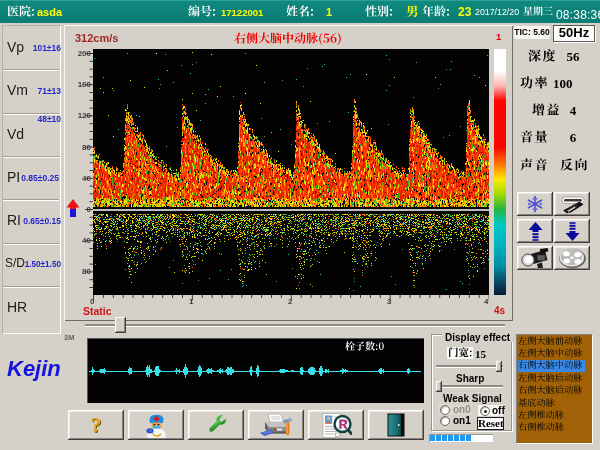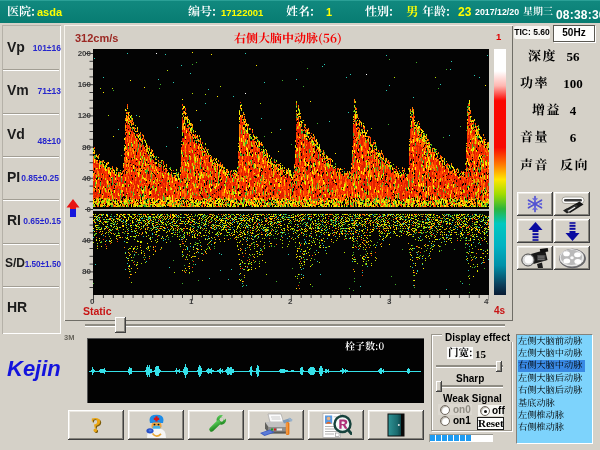--- a/index.html
+++ b/index.html
@@ -14,25 +14,25 @@
   .ser{font-family:"Liberation Serif",serif}
   
   .raised{box-shadow:inset 1px 1px 0 #f6f3ec,inset -1px -1px 0 #6f6d66}
   .btn{background:#d5d1c8;box-shadow:inset -1px -1px 0 #404040,inset 1px 1px 0 #fff,
        inset -2px -2px 0 #84827b,inset 2px 2px 0 #ebe8e1;cursor:pointer}
   .groove-h{border-top:1px solid #a29e94;border-bottom:1px solid #fff;height:0}
   
   #topbar{left:0;top:0;width:600px;height:23px;
           background:linear-gradient(#11897f,#087c72);box-shadow:inset 0 1px 0 #2aa096}
   #topbar .yv{color:#ffff00;font-weight:bold;font-size:11px;top:6px}
-  #topbar .wt{color:#fff;font-weight:bold}
+  #topbar .wt{color:#fff;font-weight:normal}
   
   #sidebar{left:2px;top:25px;width:59px;height:309px;
            box-shadow:inset 1px 1px 0 #b5b1a8,inset -1px -1px 0 #fff}
-  .meas-label{left:5px;font-size:14px;font-weight:bold;color:#1c1c1c;letter-spacing:0}
+  .meas-label{left:5px;font-size:14px;font-weight:normal;color:#1c1c1c;letter-spacing:0}
   .meas-value{left:18px;width:41px;text-align:right;font-size:8.5px;font-weight:bold;color:#2626cc}
   
   #spectrum-panel{left:64px;top:25px;width:449px;height:296px;background:#d5d1c8}
   #spectrum-black{left:29px;top:24px;width:396px;height:246px;background:#030303;overflow:hidden}
   .ytick-label{right:422px;width:30px;text-align:right;font-size:8px;color:#3c3c3c;font-weight:bold}
   .xtick-label{top:272px;font-size:8px;color:#3c3c3c;font-weight:bold}
   #colorbar{left:430px;top:24px;width:12px;height:246px;
     background:linear-gradient(180deg,#fff 0%,#fff 9%,#ffb6b0 15%,#fb0600 21%,#f80800 40%,
       #ff7a00 47%,#ffe600 53%,#a0dc00 59%,#2cb43c 65%,#00c8c0 71%,#00b2c2 80%,
       #0090a8 88%,#0c3c58 96%,#081a32 100%)}
@@ -43,21 +43,21 @@
   #mstrip{left:87px;top:338px;width:337px;height:65px;background:#020202;
           box-shadow:inset 1px 1px 0 #555;overflow:hidden}
   
   #display-effect{left:431px;top:334px;width:79px;height:95px;
      border:1px solid #9a968c;box-shadow:inset 1px 1px 0 #fff,1px 1px 0 #fff}
   .defx{font-weight:bold;color:#000}
   .radio{width:8px;height:8px;border-radius:50%;background:#fff;
          border:1px solid #70685f;box-shadow:inset 1px 1px 1px #b0aca2}
   .radio .dot{width:3px;height:3px;border-radius:50%;background:#111;margin:2.5px 0 0 2.5px}
   
-  #artery-list{left:516px;top:334px;width:75px;height:108px;background:#7dd3fc;
+  #artery-list{left:516px;top:334px;width:75px;height:108px;background:#a16207;
      border:1px solid;border-color:#84827b #fff #fff #84827b}
   .artery-row{left:1px;width:67px;height:12px}
   .artery-row.sel{background:#3989e4}
   
   #tic-box{left:514px;top:26px;width:36px;height:13px;background:#f7f6f3;border-radius:2px;white-space:nowrap;overflow:visible}
   #freq-btn{left:553px;top:25px;width:40px;height:15px;background:#fdfdfc;
             border:1px solid #5a5852;box-shadow:1px 1px 0 #fff,inset 1px 1px 0 #fff}
   .ctl-btn{width:36px;height:24px}
   
   .tb-btn{top:410px;width:56px;height:30px}
@@ -125,21 +125,21 @@
 </div>
 
 <div id="sidebar" class="abs">
   <span class="abs meas-label" style="top:14px">Vp</span>
   <span class="abs meas-value" style="top:18px">101±16</span>
   <div class="abs groove-h" style="left:1px;width:56px;top:44px"></div>
   <span class="abs meas-label" style="top:57px">Vm</span>
   <span class="abs meas-value" style="top:61px">71±13</span>
   <div class="abs groove-h" style="left:1px;width:56px;top:88px"></div>
   <span class="abs meas-label" style="top:101px">Vd</span>
-  <span class="abs meas-value" style="top:111px">48±10</span>
+  <span class="abs meas-value" style="top:89px">48±10</span>
   <div class="abs groove-h" style="left:1px;width:56px;top:131px"></div>
   <span class="abs meas-label" style="top:144px">PI</span>
   <span class="abs meas-value" style="top:148px;left:16px;width:41px">0.85±0.25</span>
   <div class="abs groove-h" style="left:1px;width:56px;top:174px"></div>
   <span class="abs meas-label" style="top:187px">RI</span>
   <span class="abs meas-value" style="top:191px;left:16px;width:43px">0.65±0.15</span>
   <div class="abs groove-h" style="left:1px;width:56px;top:218px"></div>
   <span class="abs meas-label" style="top:231px;left:3px;font-size:12px">S/D</span>
   <span class="abs meas-value" style="top:235px;left:22px;width:37px;font-size:8.2px">1.50±1.50</span>
   <div class="abs groove-h" style="left:1px;width:56px;top:261px"></div>
@@ -313,37 +313,37 @@
           <path fill="#000000" d="M3.7 0.4C3.6 1 3.4 1.7 3.2 2.4H0.4L0.4 2.7H3.1C2.5 4.2 1.6 5.7 0.3 6.7L0.4 6.8C1.3 6.2 2 5.6 2.6 4.8V8.8H2.7C3 8.8 3.2 8.7 3.2 8.6V8H7V8.7H7.1C7.5 8.7 7.7 8.6 7.7 8.5V5.1C7.9 5.1 8 5 8 4.9L7.3 4.4L7 4.8H3.3L2.8 4.5C3.2 4 3.5 3.3 3.7 2.7H8.6C8.7 2.7 8.8 2.7 8.9 2.6C8.5 2.3 8 1.8 8 1.8L7.5 2.4H3.9C4.1 1.9 4.2 1.3 4.4 0.8C4.6 0.8 4.7 0.7 4.7 0.6ZM3.2 7.7V5H7V7.7Z M14.1 2.4 13.3 2.2C13.3 5.8 13.3 7.5 11.5 8.6L11.7 8.8C13.8 7.7 13.7 5.9 13.8 2.6C14 2.6 14.1 2.5 14.1 2.4ZM13.8 6.4 13.7 6.5C14.1 6.9 14.6 7.5 14.8 8.1C15.4 8.5 15.8 7.2 13.8 6.4ZM12.1 0.8V6.2H12.1C12.4 6.2 12.6 6.1 12.6 6.1V1.4H14.5V6H14.6C14.8 6 15 5.9 15 5.9V1.4C15.2 1.4 15.3 1.3 15.4 1.3L14.7 0.7L14.5 1.1H12.7ZM17.9 0.7 17 0.6V7.9C17 8.1 17 8.1 16.8 8.1C16.7 8.1 15.8 8.1 15.8 8.1V8.2C16.2 8.2 16.4 8.3 16.5 8.4C16.6 8.5 16.7 8.6 16.7 8.8C17.5 8.7 17.6 8.4 17.6 8V0.9C17.8 0.9 17.9 0.8 17.9 0.7ZM16.6 1.7 15.7 1.6V6.7H15.8C16 6.7 16.3 6.6 16.3 6.5V1.9C16.5 1.9 16.6 1.8 16.6 1.7ZM11.4 2.9 11 2.8C11.3 2.2 11.5 1.5 11.7 0.8C11.9 0.8 12 0.8 12 0.7L11.1 0.4C10.8 2.1 10.1 3.9 9.4 5L9.6 5.1C9.9 4.7 10.2 4.3 10.5 3.8V8.8H10.6C10.8 8.8 11.1 8.6 11.1 8.6V3.1C11.2 3.1 11.3 3 11.4 2.9Z M24.2 0.3 24.1 0.4C24.4 0.8 24.7 1.4 24.7 1.9C25.3 2.4 25.9 1.1 24.2 0.3ZM26.4 1.6 26 2.2H23.2L23.1 2.1C23.3 1.7 23.5 1.3 23.6 0.9C23.9 0.9 24 0.9 24 0.8L23 0.4C22.8 1.5 22.3 3 21.6 4L21.7 4.1C22 3.9 22.3 3.5 22.5 3.2V8.7H22.6C22.9 8.7 23.1 8.5 23.1 8.5V8.1H27.1C27.2 8.1 27.3 8.1 27.3 8C27 7.7 26.6 7.3 26.6 7.3L26.2 7.9H25.1V6.2H26.7C26.9 6.2 26.9 6.1 27 6C26.7 5.8 26.2 5.4 26.2 5.4L25.9 5.9H25.1V4.3H26.7C26.9 4.3 26.9 4.3 27 4.2C26.7 3.9 26.2 3.5 26.2 3.5L25.9 4H25.1V2.4H26.9C27 2.4 27.1 2.4 27.1 2.3C26.9 2 26.4 1.6 26.4 1.6ZM23.1 7.9V6.2H24.5V7.9ZM23.1 5.9V4.3H24.5V5.9ZM23.1 4V2.4H24.5V4ZM21.5 2 21.1 2.5H20.7V0.7C21 0.7 21 0.6 21.1 0.4L20.2 0.3V2.5H18.8L18.9 2.8H20C19.8 4.2 19.3 5.6 18.7 6.6L18.8 6.7C19.4 6.1 19.8 5.3 20.2 4.4V8.8H20.3C20.5 8.8 20.7 8.7 20.7 8.6V3.9C21 4.3 21.4 4.8 21.5 5.2C22 5.6 22.5 4.5 20.7 3.7V2.8H22C22.1 2.8 22.2 2.8 22.2 2.7C22 2.4 21.5 2 21.5 2Z M31.5 3 31.1 3.5H27.9L28 3.8H32.1C32.2 3.8 32.3 3.7 32.3 3.6C32 3.4 31.5 3 31.5 3ZM31.1 0.9 30.6 1.5H28.4L28.4 1.8H31.6C31.7 1.8 31.8 1.7 31.9 1.6C31.5 1.3 31.1 0.9 31.1 0.9ZM30.7 4.9 30.5 5C30.8 5.4 31 6 31.2 6.5C30.2 6.7 29.2 6.8 28.6 6.9C29.2 6.2 29.8 5.1 30.2 4.3C30.4 4.3 30.5 4.2 30.5 4.1L29.6 3.8C29.4 4.6 28.8 6.1 28.3 6.7C28.2 6.8 28 6.8 28 6.8L28.4 7.7C28.5 7.7 28.6 7.6 28.6 7.5C29.6 7.3 30.6 7 31.2 6.8C31.3 7 31.3 7.2 31.3 7.4C31.9 8 32.5 6.4 30.7 4.9ZM34.3 0.5 33.3 0.4C33.3 1.1 33.4 1.9 33.3 2.5H31.7L31.8 2.8H33.3C33.3 5.2 32.9 7.2 30.8 8.7L30.9 8.9C33.4 7.4 33.8 5.3 33.9 2.8H35.5C35.4 5.8 35.3 7.6 35 7.9C34.9 8 34.8 8 34.6 8C34.5 8 33.9 8 33.6 7.9L33.6 8.1C33.9 8.2 34.2 8.2 34.3 8.3C34.4 8.4 34.5 8.6 34.5 8.8C34.8 8.8 35.2 8.7 35.4 8.4C35.8 7.9 36 6.2 36.1 2.9C36.3 2.9 36.4 2.8 36.5 2.7L35.7 2.2L35.4 2.5H33.9L34 0.8C34.2 0.7 34.3 0.6 34.3 0.5Z M41.6 0.5 41.5 0.7C42.2 0.9 43 1.5 43.4 1.9C44 2.1 44.1 0.8 41.6 0.5ZM38.3 1.2H39.4V3H38.3ZM40.2 3.9 40.2 4.2H41.5C41.3 5.4 40.9 6.6 40 7.5V1.3C40.2 1.3 40.3 1.2 40.4 1.1L39.7 0.6L39.4 0.9H38.4L37.8 0.6V3.7C37.8 5.4 37.7 7.3 37.1 8.7L37.3 8.8C38 7.8 38.2 6.6 38.3 5.4H39.4V7.8C39.4 8 39.4 8 39.3 8C39.1 8 38.3 8 38.3 8V8.1C38.7 8.2 38.9 8.2 39 8.3C39.1 8.4 39.1 8.6 39.2 8.8C39.9 8.7 40 8.4 40 7.9V7.7L40 7.7C41.3 6.8 41.9 5.5 42.2 4.3C42.4 4.2 42.5 4.2 42.5 4.1L41.9 3.6L41.5 3.9ZM38.3 3.2H39.4V5.1H38.3C38.3 4.6 38.3 4.1 38.3 3.7ZM40.6 2.4 40.7 2.7H42.6V7.9C42.6 8.1 42.6 8.1 42.4 8.1C42.2 8.1 41.3 8 41.3 8V8.2C41.7 8.2 41.9 8.3 42.1 8.4C42.2 8.5 42.2 8.6 42.3 8.8C43.1 8.7 43.2 8.4 43.2 8V3.3C43.5 5.6 44.2 6.7 45.3 7.7C45.4 7.4 45.6 7.2 45.8 7.1L45.8 7C45 6.5 44.3 5.9 43.8 4.7C44.4 4.2 45 3.6 45.4 3.2C45.5 3.3 45.7 3.2 45.7 3.1L45 2.6C44.7 3 44.2 3.9 43.7 4.5C43.5 4.1 43.4 3.5 43.2 2.8C43.4 2.8 43.6 2.7 43.6 2.6L42.8 2L42.5 2.4Z"></path>
         </svg>
         <i class="ht">右侧椎动脉</i>
       </div>
 </div>
 
 <div id="tic-box" class="abs">
       <span class="b" style="font-size:8.5px;display:block;text-align:center;line-height:13px;white-space:nowrap">TIC: 5.60</span>
     </div>
 <div id="freq-btn" class="abs">
-      <span class="b" style="font-size:10px;display:block;text-align:center;line-height:13px">50Hz</span>
+      <span class="b" style="font-size:13px;display:block;text-align:center;line-height:13px">50Hz</span>
     </div>
 
 <span class="cjkbox" style="left:528px;top:49px">
       <svg class="cjk" width="30" height="16" viewBox="0 0 30 16">
         <path fill="#000000" d="M8.1 3.4 6.5 2.2C5.8 3.6 4.8 5 4 5.9L4.1 6C5.4 5.4 6.6 4.6 7.6 3.5C7.9 3.6 8 3.5 8.1 3.4ZM1.2 8.7C1 8.7 0.6 8.7 0.6 8.7V8.9C0.9 9 1.1 9 1.2 9.1C1.5 9.3 1.6 10.6 1.4 11.9C1.4 12.4 1.8 12.6 2 12.6C2.7 12.6 3.1 12.2 3.1 11.5C3.2 10.4 2.6 9.9 2.6 9.2C2.6 8.9 2.7 8.4 2.8 8C2.9 7.4 3.5 4.9 3.9 3.5L3.7 3.5C1.8 8 1.8 8 1.5 8.4C1.4 8.7 1.3 8.7 1.2 8.7ZM0.5 3.5 0.4 3.6C0.8 4.1 1.2 4.8 1.3 5.5C2.6 6.4 3.9 4 0.5 3.5ZM1.5 0.6 1.4 0.6C1.8 1.2 2.2 1.9 2.3 2.7C3.6 3.7 5 1.2 1.5 0.6ZM5 0.6H4.8C4.8 1.5 4.5 2 4.1 2.2C2.9 3.8 6 4.6 5.4 1.8H10.7L10.5 3.1C10 2.8 9.3 2.6 8.4 2.4L8.3 2.5C9.1 3.2 10 4.4 10.3 5.3C10.6 5.5 10.8 5.5 11 5.5L10.2 6.5H8.8V5C9.1 5 9.2 4.8 9.2 4.7L7.3 4.5V6.5L3.8 6.5L3.9 6.9H6.5C5.9 8.6 4.8 10.5 3.3 11.8L3.5 11.9C5 11.1 6.3 10 7.3 8.7V12.6H7.6C8.1 12.6 8.8 12.3 8.8 12.2V7C9.3 9.1 10.2 10.7 11.5 11.7C11.7 11 12.2 10.5 12.7 10.4L12.8 10.2C11.3 9.6 9.8 8.4 9 6.9H12.1C12.3 6.9 12.4 6.8 12.5 6.7C12 6.2 11.3 5.6 11.1 5.4C11.7 5.3 11.9 4.1 10.7 3.3C11.2 2.9 11.8 2.4 12.2 2C12.4 2 12.6 2 12.7 1.9L11.3 0.6L10.6 1.4H5.3C5.2 1.1 5.1 0.9 5 0.6Z M25.7 1.1 24.8 2.2H22C22.9 1.9 22.9 0.3 20.1 0.3L20 0.4C20.5 0.8 21 1.5 21.1 2.1L21.3 2.2H17.9L16.1 1.6V5.6C16.1 7.9 16 10.5 14.9 12.5L15 12.6C17.5 10.7 17.7 7.8 17.7 5.6V2.6H26.7C26.9 2.6 27.1 2.5 27.1 2.4C26.6 1.9 25.7 1.1 25.7 1.1ZM23.4 7.8H18.3L18.4 8.2H19.3C19.8 9.2 20.3 10 21 10.6C19.8 11.4 18.2 12 16.3 12.4L16.4 12.6C18.5 12.4 20.4 12 21.9 11.2C23 11.9 24.4 12.3 26 12.6C26.2 11.8 26.6 11.3 27.2 11.1V11C25.8 10.9 24.4 10.8 23.2 10.4C23.9 9.9 24.6 9.2 25.1 8.5C25.4 8.4 25.5 8.4 25.6 8.3L24.3 7ZM23.4 8.2C23 8.9 22.5 9.5 21.9 10C20.9 9.6 20.2 9 19.6 8.2ZM21.2 3.1 19.3 2.9V4.3H17.8L17.9 4.7H19.3V7.4H19.6C20.1 7.4 20.8 7.2 20.8 7.1V6.7H22.8V7.2H23.1C23.6 7.2 24.3 6.9 24.3 6.8V4.7H26.4C26.6 4.7 26.7 4.6 26.8 4.5C26.3 4 25.5 3.3 25.5 3.3L24.9 4.3H24.3V3.4C24.6 3.4 24.7 3.2 24.7 3.1L22.8 2.9V4.3H20.8V3.4C21.1 3.4 21.2 3.2 21.2 3.1ZM22.8 4.7V6.4H20.8V4.7Z"></path>
       </svg>
       <i class="ht">深度</i>
     </span>
 <span class="abs b ser" style="left:553px;top:49px;width:40px;text-align:center;font-size:13px">56</span>
 <span class="cjkbox" style="left:520px;top:76px">
       <svg class="cjk" width="30" height="16" viewBox="0 0 30 16">
         <path fill="#000000" d="M9.2 0.6 7.1 0.4C7.1 1.6 7.1 2.7 7.1 3.8H5.1L5.2 4.1H7.1C7 7.4 6.2 10.2 3 12.4L3.1 12.6C7.5 10.6 8.4 7.7 8.6 4.1H10.6C10.4 8 10.2 10.3 9.7 10.7C9.6 10.8 9.4 10.9 9.2 10.9C8.9 10.9 8 10.8 7.4 10.8V11C8 11.1 8.5 11.3 8.7 11.5C8.9 11.7 9 12.1 9 12.6C9.8 12.6 10.4 12.4 10.8 11.9C11.6 11.2 11.9 9 12 4.4C12.3 4.4 12.5 4.3 12.6 4.2L11.2 3L10.4 3.8H8.6C8.7 2.9 8.7 1.9 8.7 1C9 0.9 9.1 0.8 9.2 0.6ZM4.9 1.3 4.1 2.3H0.6L0.7 2.7H2.4V8.2C1.5 8.5 0.8 8.7 0.4 8.8L1.3 10.5C1.4 10.4 1.5 10.3 1.6 10.1C3.8 8.9 5.3 7.9 6.3 7.2L6.3 7L3.9 7.8V2.7H6C6.1 2.7 6.3 2.6 6.3 2.5C5.8 2 4.9 1.3 4.9 1.3Z M26.5 3.7 24.7 2.7C24.3 3.5 23.9 4.4 23.5 4.9L23.6 5.1C24.3 4.8 25.2 4.3 26 3.9C26.2 3.9 26.4 3.8 26.5 3.7ZM15.9 2.9 15.8 3C16.2 3.6 16.7 4.4 16.8 5.2C18 6.2 19.3 3.7 15.9 2.9ZM23.3 5.3 23.2 5.4C24.1 6 25.2 7 25.7 7.8C27.2 8.4 27.6 5.6 23.3 5.3ZM14.9 6.9 15.9 8.3C16 8.3 16.2 8.1 16.2 8C17.4 6.9 18.3 6.1 18.8 5.5L18.8 5.4C17.2 6 15.6 6.7 14.9 6.9ZM19.8 0.3 19.7 0.4C20.1 0.8 20.4 1.4 20.4 2L20.6 2.1H15.3L15.4 2.5H20.1C19.8 3 19.2 3.9 18.7 4.1C18.6 4.2 18.4 4.3 18.4 4.3L19 5.5C19.1 5.5 19.1 5.4 19.2 5.3C19.8 5.1 20.4 5 20.9 4.9C20.2 5.6 19.3 6.3 18.6 6.6C18.5 6.7 18.2 6.7 18.2 6.7L18.8 8.1C18.9 8.1 19 8 19 8C20.4 7.6 21.6 7.3 22.5 7C22.6 7.3 22.6 7.5 22.6 7.8C23.8 8.9 25.3 6.5 22 5.6L21.9 5.7C22.1 5.9 22.2 6.3 22.4 6.6L19.5 6.7C20.9 6.1 22.4 5.1 23.2 4.4C23.5 4.4 23.7 4.4 23.8 4.2L22.2 3.3C22 3.6 21.7 4 21.4 4.3H19.5C20.2 4 20.9 3.6 21.4 3.2C21.6 3.2 21.8 3.1 21.8 3L20.7 2.5H26.4C26.6 2.5 26.7 2.4 26.7 2.3C26.1 1.7 25.1 1 25.1 1L24.2 2.1H21.5C22.1 1.7 22.2 0.4 19.8 0.3ZM25.5 8.1 24.6 9.2H21.8V8.4C22.1 8.3 22.2 8.2 22.2 8L20.2 7.9V9.2H14.9L15 9.6H20.2V12.6H20.5C21.1 12.6 21.7 12.3 21.8 12.2V9.6H26.7C26.9 9.6 27.1 9.5 27.1 9.4C26.5 8.8 25.5 8.1 25.5 8.1Z"></path>
       </svg>
       <i class="ht">功率</i>
     </span>
-<span class="abs b ser" style="left:553px;top:76px;width:40px;text-align:center;font-size:13px">100</span>
+<span class="abs b ser" style="left:553px;top:76px;width:40px;font-size:13px">100</span>
 <span class="cjkbox" style="left:532px;top:103px">
       <svg class="cjk" width="30" height="16" viewBox="0 0 30 16">
         <path fill="#000000" d="M6.3 3.6 6.2 3.7C6.4 4.1 6.7 4.9 6.7 5.4C7.5 6.2 8.5 4.6 6.3 3.6ZM5.8 0.5 5.7 0.5C6.1 1 6.5 1.8 6.6 2.4C7.9 3.3 9.1 0.9 5.8 0.5ZM10.5 3.9 9.6 3.5C9.4 4.2 9.3 5 9.2 5.5L9.4 5.6C9.7 5.2 10.1 4.7 10.3 4.3L10.5 4.2V6.2H9V3H10.5ZM3.8 3.2 3.2 4.2H3.2V1.2C3.5 1.1 3.6 1 3.6 0.8L1.7 0.6V4.2H0.4L0.5 4.6H1.7V8.7L0.3 9L1.1 10.8C1.3 10.7 1.4 10.6 1.5 10.4C3.1 9.5 4.2 8.7 4.9 8.2L4.9 8L3.2 8.4V4.6H4.5C4.6 4.6 4.7 4.5 4.8 4.5V7.4H5C5.1 7.4 5.2 7.4 5.4 7.4V12.6H5.6C6.2 12.6 6.8 12.3 6.8 12.1V11.7H9.7V12.5H10C10.4 12.5 11.2 12.3 11.2 12.2V8.3C11.4 8.2 11.6 8.1 11.7 8L10.6 7.2H10.8C11.2 7.2 11.9 6.9 12 6.8V3.2C12.2 3.2 12.3 3.1 12.4 3L11 2L10.4 2.7H9.3C9.9 2.2 10.7 1.6 11.1 1.2C11.4 1.2 11.6 1.1 11.6 0.9L9.6 0.4C9.4 1 9.2 2 9 2.7H6.2L4.8 2.1V4.3C4.4 3.8 3.8 3.2 3.8 3.2ZM7.8 6.2H6.1V3H7.8ZM9.7 11.4H6.8V9.9H9.7ZM9.7 9.5H6.8V8H9.7ZM6.1 7V6.6H10.5V7.1L10.3 6.9L9.6 7.7H6.9L5.8 7.2C6 7.1 6.1 7 6.1 7Z M19.9 4.9C20.4 4.9 20.5 4.8 20.6 4.6L18.5 3.9C17.9 5 16.5 6.6 15 7.5L15.1 7.6C17.1 7 18.9 5.9 19.9 4.9ZM21.8 4.2 21.7 4.3C22.9 5 24.5 6.4 25.3 7.4C27 8 27.4 4.8 21.8 4.2ZM17.4 0.5 17.3 0.5C17.9 1.2 18.5 2.2 18.6 3.1C20.1 4.2 21.3 1.2 17.4 0.5ZM25.4 2.3 24.6 3.4H22.2C23.1 2.7 24 1.9 24.5 1.3C24.8 1.3 24.9 1.2 25 1.1L22.9 0.4C22.7 1.3 22.2 2.5 21.8 3.4H15.1L15.2 3.8H26.6C26.8 3.8 26.9 3.7 27 3.6C26.4 3.1 25.4 2.3 25.4 2.3ZM21.4 8.1V11.6H20.5V8.1ZM22.8 8.1H23.6V11.6H22.8ZM26 10.4 25.3 11.6H25.1V8.2C25.4 8.2 25.6 8.1 25.7 7.9L24.1 6.9L23.5 7.7H18.4L16.8 7.1V11.6H15L15.1 12H26.8C27 12 27.1 11.9 27.1 11.8C26.7 11.2 26 10.4 26 10.4ZM19.2 8.1V11.6H18.3V8.1Z"></path>
       </svg>
       <i class="ht">增益</i>
     </span>
 <span class="abs b ser" style="left:553px;top:103px;width:40px;text-align:center;font-size:13px">4</span>
 <span class="cjkbox" style="left:520px;top:130px">
       <svg class="cjk" width="30" height="16" viewBox="0 0 30 16">
         <path fill="#000000" d="M10.5 1.1 9.6 2.2H6.8C7.7 2 8 0.4 5.4 0.4L5.3 0.4C5.6 0.8 6 1.4 6.1 2C6.2 2.1 6.3 2.2 6.5 2.2H1.2L1.3 2.6H3.4L3.4 2.6C3.8 3.2 4.1 4.1 4.1 4.9C5.4 6.1 6.9 3.6 3.7 2.6H8.2C8 3.4 7.6 4.5 7.3 5.3H0.6L0.7 5.6H12.1C12.3 5.6 12.5 5.6 12.5 5.4C11.9 4.9 10.9 4.1 10.9 4.1L10.1 5.3H7.6C8.4 4.7 9.2 3.9 9.8 3.3C10 3.4 10.2 3.3 10.2 3.1L8.5 2.6H11.6C11.8 2.6 11.9 2.5 12 2.4C11.4 1.9 10.5 1.1 10.5 1.1ZM4.3 12.1V11.6H8.7V12.5H9C9.6 12.5 10.3 12.1 10.3 12V7.6C10.6 7.5 10.8 7.4 10.9 7.3L9.3 6.1L8.6 7H4.4L2.8 6.3V12.6H3C3.6 12.6 4.3 12.2 4.3 12.1ZM8.7 7.3V9.1H4.3V7.3ZM8.7 11.2H4.3V9.4H8.7Z M15.1 5.1 15.3 5.4H26.5C26.7 5.4 26.9 5.4 26.9 5.2C26.4 4.8 25.5 4.1 25.5 4.1L24.7 5.1ZM23.3 2.9V3.8H18.6V2.9ZM23.3 2.5H18.6V1.6H23.3ZM17.1 1.2V4.8H17.3C17.9 4.8 18.6 4.5 18.6 4.4V4.2H23.3V4.6H23.6C24.1 4.6 24.8 4.4 24.9 4.3V1.8C25.1 1.8 25.3 1.7 25.4 1.6L23.9 0.4L23.2 1.2H18.7L17.1 0.6ZM23.5 8V9.1H21.7V8ZM23.5 7.7H21.7V6.7H23.5ZM18.5 8H20.2V9.1H18.5ZM18.5 7.7V6.7H20.2V7.7ZM23.5 9.4V9.8H23.7C24 9.8 24.3 9.7 24.5 9.6L23.9 10.5H21.7V9.4ZM16 10.5 16.1 10.8H20.2V11.9H15L15.1 12.3H26.7C26.9 12.3 27 12.2 27.1 12.1C26.5 11.6 25.5 10.9 25.5 10.9L24.7 11.9H21.7V10.8H25.8C25.9 10.8 26.1 10.8 26.1 10.6C25.7 10.3 25.1 9.8 24.8 9.6C24.9 9.5 25 9.5 25 9.5V7C25.3 6.9 25.5 6.8 25.6 6.7L24 5.5L23.3 6.3H18.6L17 5.7V10.1H17.2C17.8 10.1 18.5 9.8 18.5 9.7V9.4H20.2V10.5Z"></path>

